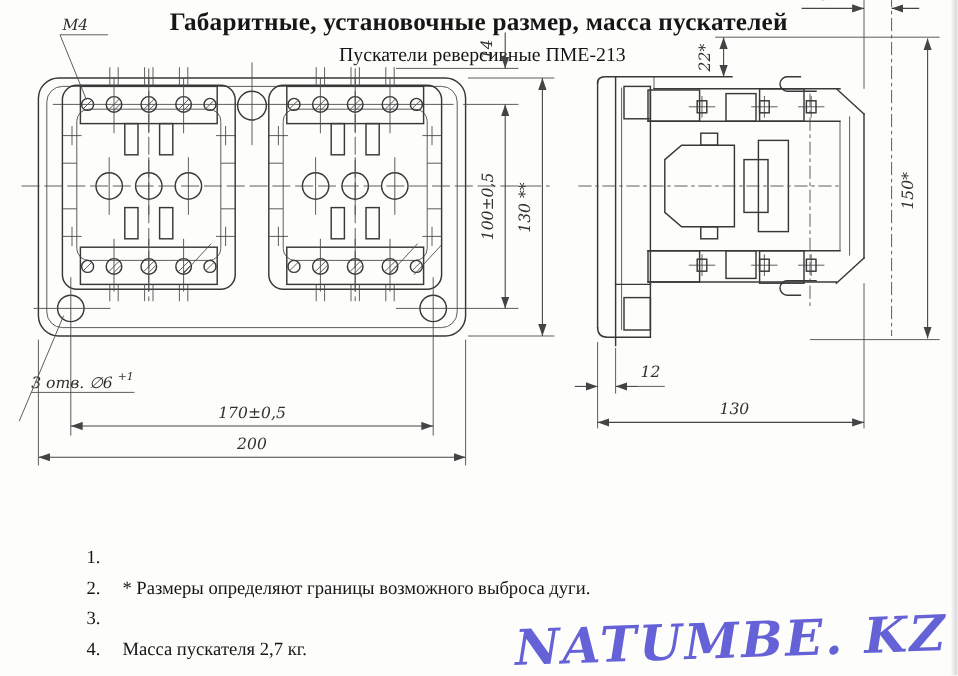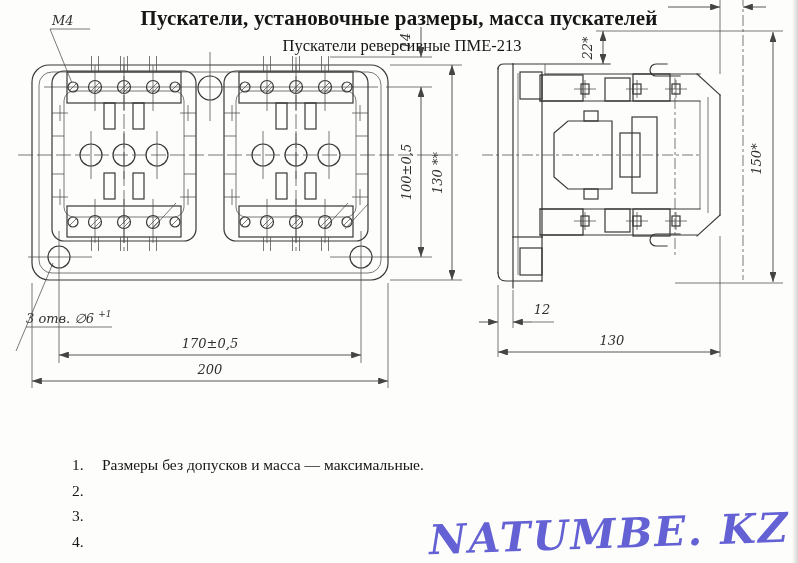--- a/index.html
+++ b/index.html
@@ -19,21 +19,21 @@
   .notes{position:absolute;left:72px;top:456px;width:700px;font-size:15.5px;}
   .note{display:flex;margin-bottom:7.5px;line-height:18px;}
   .note .num{width:30px;flex:0 0 30px;}
   .wm{position:absolute;left:350px;top:492px;}
   .edge{position:absolute;right:0;top:0;width:6px;height:563px;
         background:linear-gradient(to right,rgba(0,0,0,0),rgba(90,90,90,.25));}
 </style>
 </head>
 <body>
 
-<div class="title">Пускатели, установочные размеры, масса пускателей</div>
+<div class="title">Габаритные, установочные размер, масса пускателей</div>
 <div class="subtitle">Пускатели реверсивные ПМЕ-213</div>
 
 <svg class="draw" width="798" height="460" viewBox="0 55 798 460">
   <defs>
     <marker id="arr" viewBox="0 0 10 7" refX="10" refY="3.5" markerWidth="11" markerHeight="7.7" orient="auto-start-reverse">
         <path d="M0,0 L10,3.5 L0,7 Z" fill="#444"></path>
       </marker>
     <g id="scr">
       <circle r="6.5" class="ln"></circle>
       <line x1="-4.5" y1="4.5" x2="4.5" y2="-4.5" class="tn"></line>
@@ -250,30 +250,31 @@
 
       <line x1="498" y1="407" x2="720" y2="407" class="dm" marker-start="url(#arr)" marker-end="url(#arr)"></line>
       <text x="612" y="400" class="dt">130</text>
     </g>
   </g>
 </svg>
 
 <div class="notes">
   <div class="note">
     <span class="num">1.</span>
-    <span>Размеры без допусков и масса — максимальные.</span>
   </div>
   <div class="note">
     <span class="num">2.</span>
+    <span>* Размеры определяют границы возможного выброса дуги.</span>
   </div>
   <div class="note">
     <span class="num">3.</span>
   </div>
   <div class="note">
     <span class="num">4.</span>
+    <span>Масса пускателя 2,7 кг.</span>
   </div>
 </div>
 
 <svg class="wm" width="448" height="71">
   <text x="440" y="50" text-anchor="end" transform="rotate(-2 430 48)" style="font-family:'DejaVu Serif',serif;font-style:italic;font-weight:bold;font-size:41px;opacity:.82;letter-spacing:2px;" fill="#4340cd">NATUMBE. KZ</text>
 </svg>
 
 <div class="edge"></div>
 
 </body></html>

